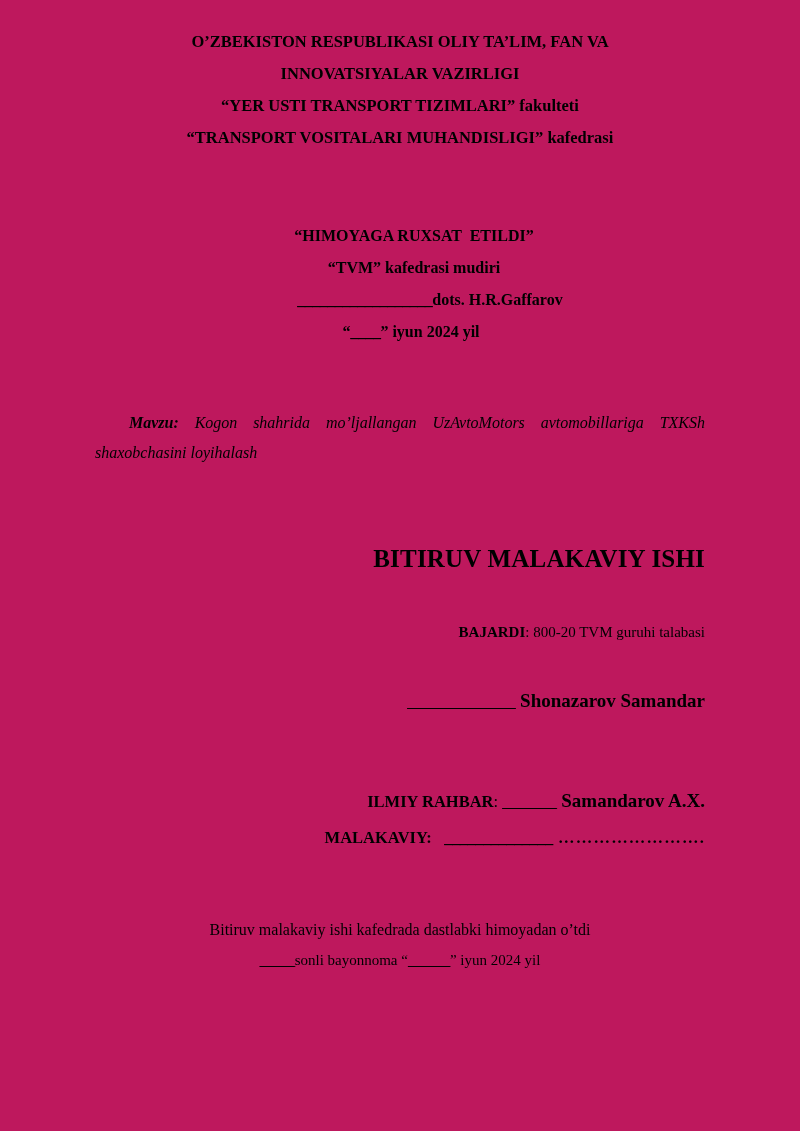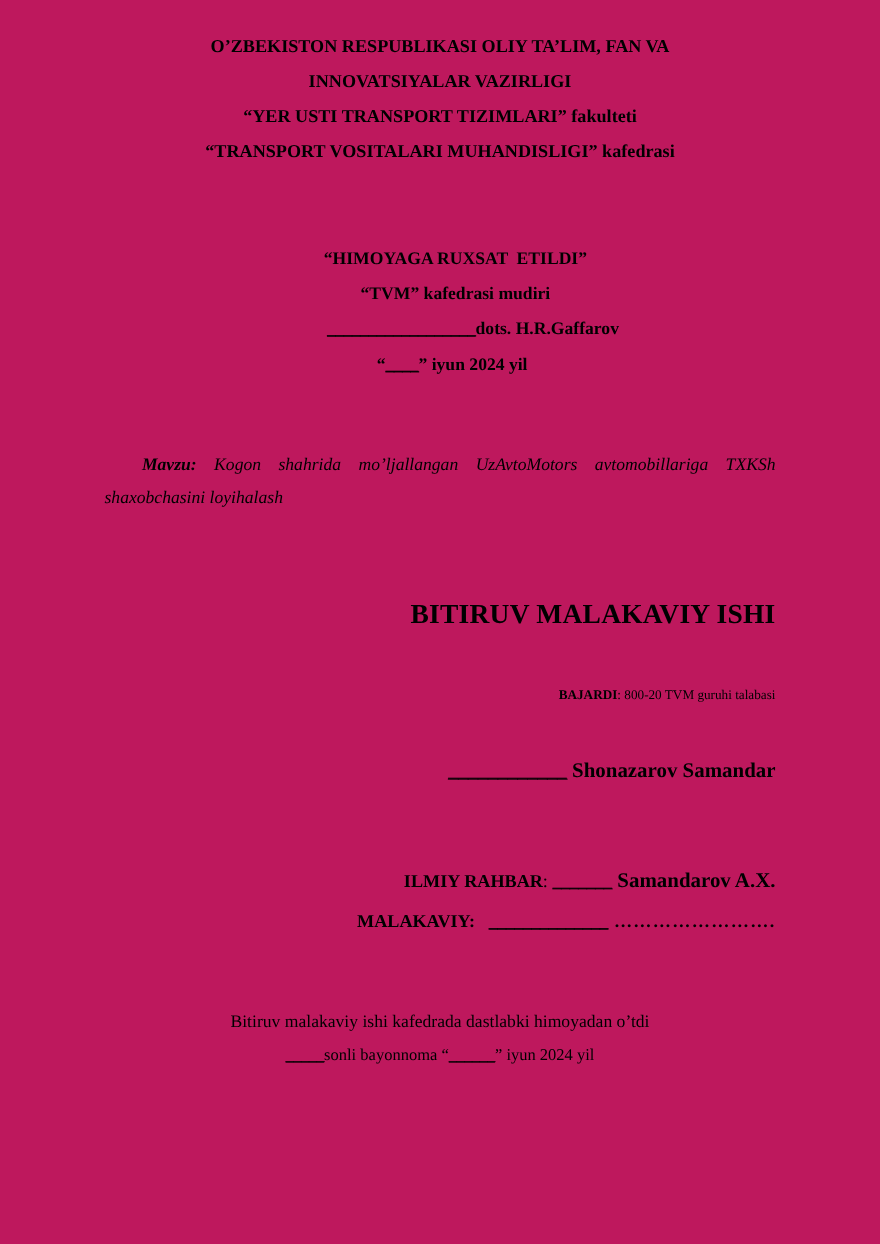--- a/index.html
+++ b/index.html
@@ -93,21 +93,21 @@
   }
 
   
   .sig-row {
     position: absolute;
     left: 95px;
     width: 610px;
     text-align: right;
     white-space: pre;
   }
-  .sig-performer   { top: 624px; font-size: 12px; }
+  .sig-performer   { top: 624px; font-size: 15px; }
   .sig-student     { top: 690px; font-size: 19px; }
   .sig-advisor     { top: 790px; font-size: 16.5px; }
   .sig-reviewer    { top: 828px; font-size: 16.5px; }
 
   .rule {
     text-decoration: underline;
     letter-spacing: -0.5px;
   }
   .name-lg {
     font-weight: bold;

